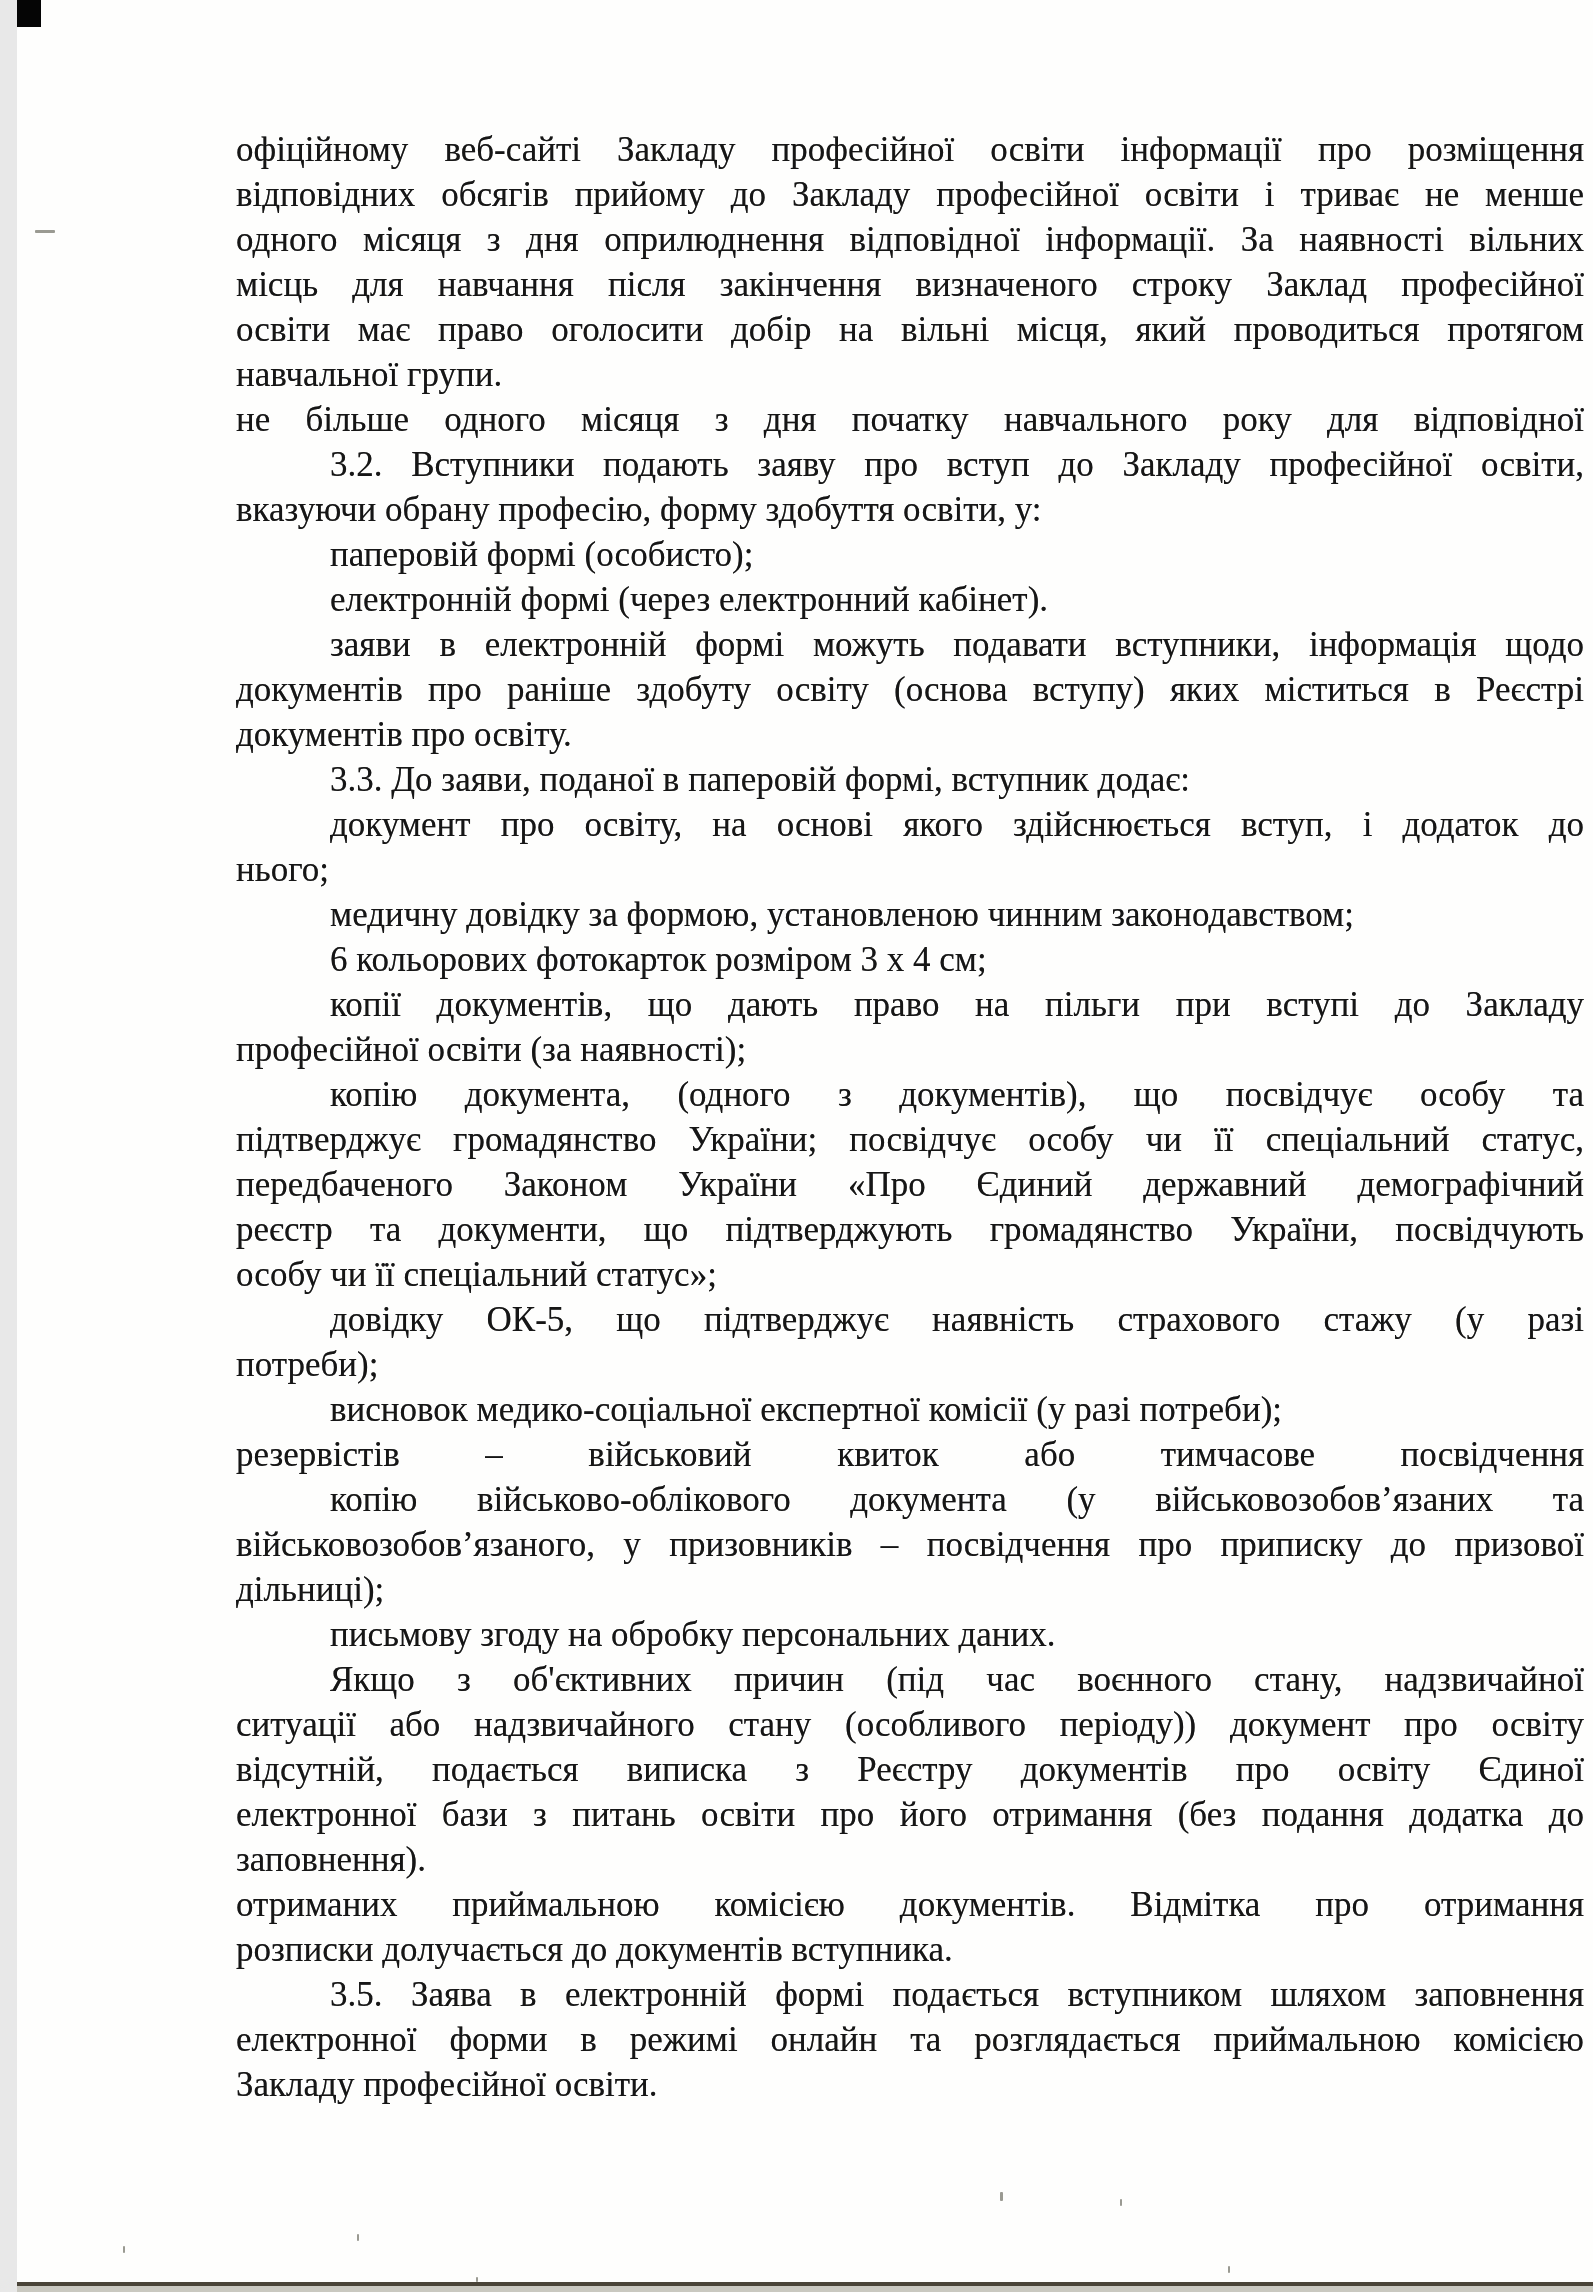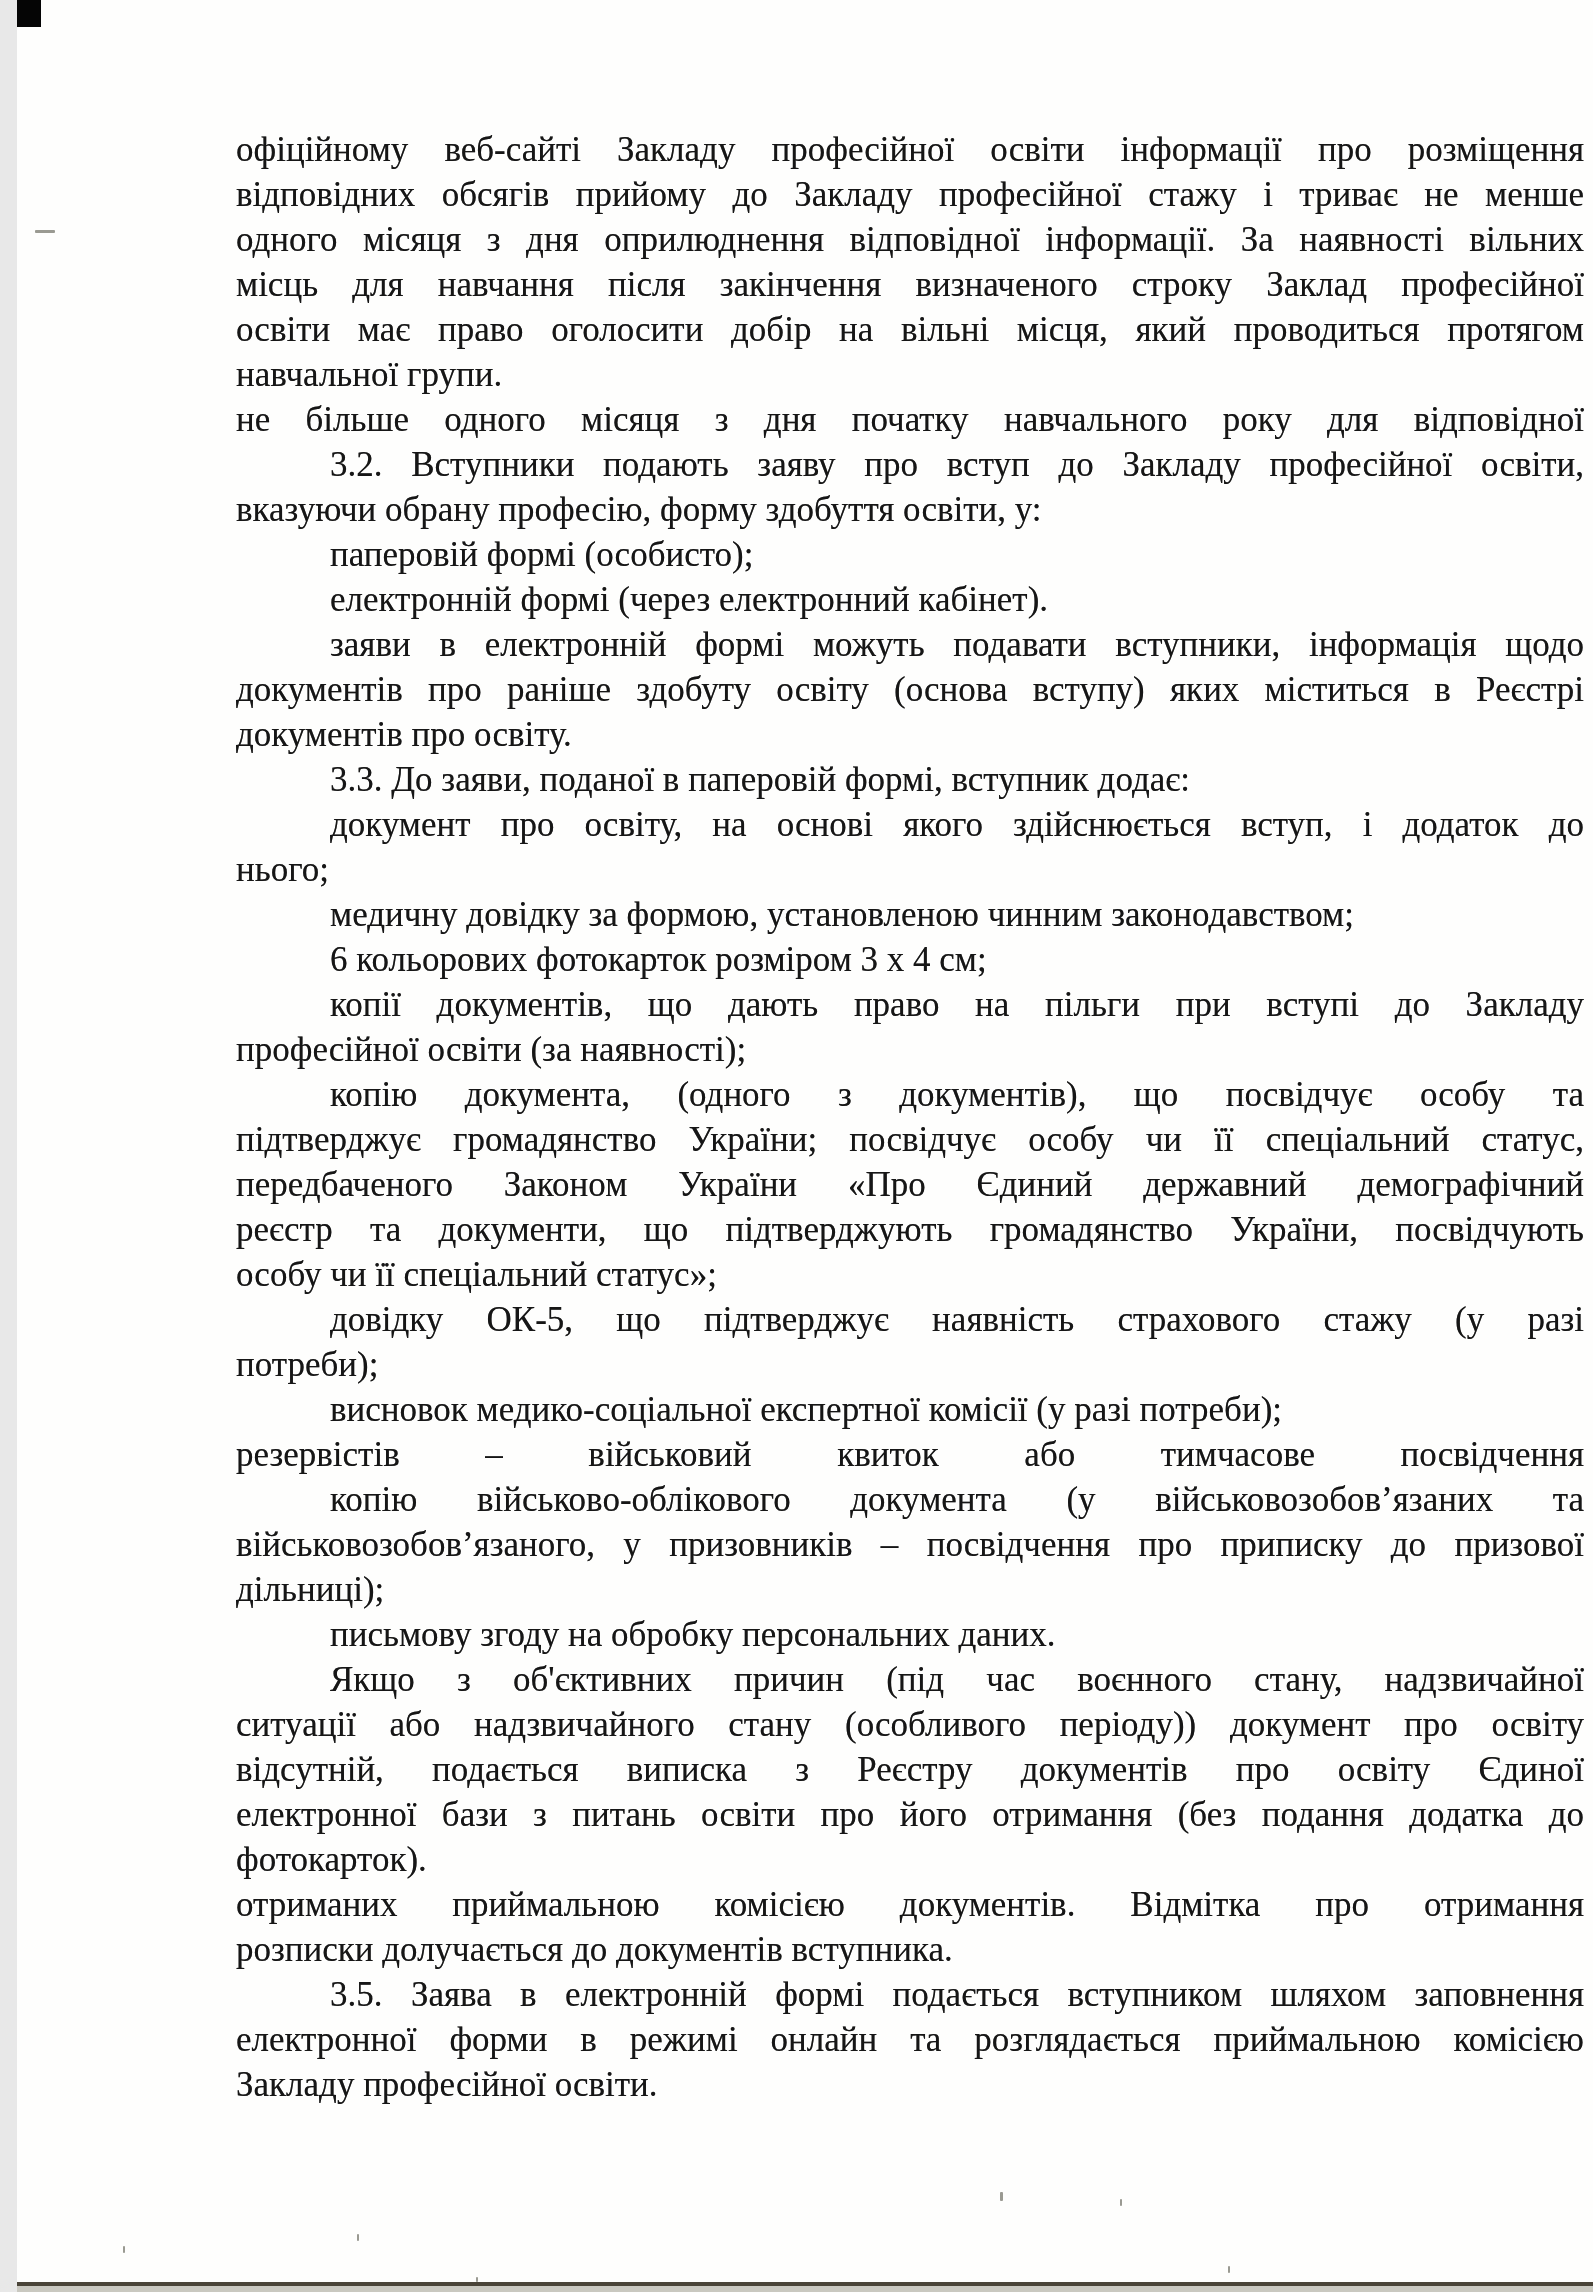--- a/index.html
+++ b/index.html
@@ -48,21 +48,21 @@
     border-radius:0.9px;
   }
 </style>
 </head>
 <body>
 
 <div class="page" style="background: rgb(254, 254, 253); color: rgb(22, 22, 22); margin-left: 17px;">
   <div class="corner-mark" style="background: rgb(5, 5, 5);"></div>
   <div class="text-block">
       <div class="line just">офіційному веб-сайті Закладу професійної освіти інформації про розміщення</div>
-      <div class="line just">відповідних обсягів прийому до Закладу професійної стажу і триває не менше</div>
+      <div class="line just">відповідних обсягів прийому до Закладу професійної освіти і триває не менше</div>
       <div class="line just">одного місяця з дня оприлюднення відповідної інформації. За наявності вільних</div>
       <div class="line just">місць для навчання після закінчення визначеного строку Заклад професійної</div>
       <div class="line just">освіти має право оголосити добір на вільні місця, який проводиться протягом</div>
       <div class="line">навчальної групи.</div>
       <div class="line just">не більше одного місяця з дня початку навчального року для відповідної</div>
       <div class="line just ind">3.2. Вступники подають заяву про вступ до Закладу професійної освіти,</div>
       <div class="line">вказуючи обрану професію, форму здобуття освіти, у:</div>
       <div class="line ind">паперовій формі (особисто);</div>
       <div class="line ind">електронній формі (через електронний кабінет).</div>
       <div class="line just ind">заяви в електронній формі можуть подавати вступники, інформація щодо</div>
@@ -85,21 +85,21 @@
       <div class="line ind">висновок медико-соціальної експертної комісії (у разі потреби);</div>
       <div class="line just">резервістів – військовий квиток або тимчасове посвідчення</div>
       <div class="line just ind">копію військово-облікового документа (у військовозобов’язаних та</div>
       <div class="line just">військовозобов’язаного, у призовників – посвідчення про приписку до призової</div>
       <div class="line">дільниці);</div>
       <div class="line ind">письмову згоду на обробку персональних даних.</div>
       <div class="line just ind">Якщо з об'єктивних причин (під час воєнного стану, надзвичайної</div>
       <div class="line just">ситуації або надзвичайного стану (особливого періоду)) документ про освіту</div>
       <div class="line just">відсутній, подається виписка з Реєстру документів про освіту Єдиної</div>
       <div class="line just">електронної бази з питань освіти про його отримання (без подання додатка до</div>
-      <div class="line">фотокарток).</div>
+      <div class="line">заповнення).</div>
       <div class="line just">отриманих приймальною комісією документів. Відмітка про отримання</div>
       <div class="line">розписки долучається до документів вступника.</div>
       <div class="line just ind">3.5. Заява в електронній формі подається вступником шляхом заповнення</div>
       <div class="line just">електронної форми в режимі онлайн та розглядається приймальною комісією</div>
       <div class="line">Закладу професійної освіти.</div>
     </div>
   <div class="bottom-line" style="background: rgb(74, 68, 56);"></div>
   <div class="bottom-strip" style="background: rgb(201, 200, 192);"></div>
 <div class="speck" style="left: 18px; top: 230px; width: 19.7px; height: 2.7px; background: rgb(154, 154, 146);"></div>
     <div class="speck" style="left: 983px; top: 2192px; width: 2.7px; height: 9px; background: rgb(154, 154, 146);"></div>

